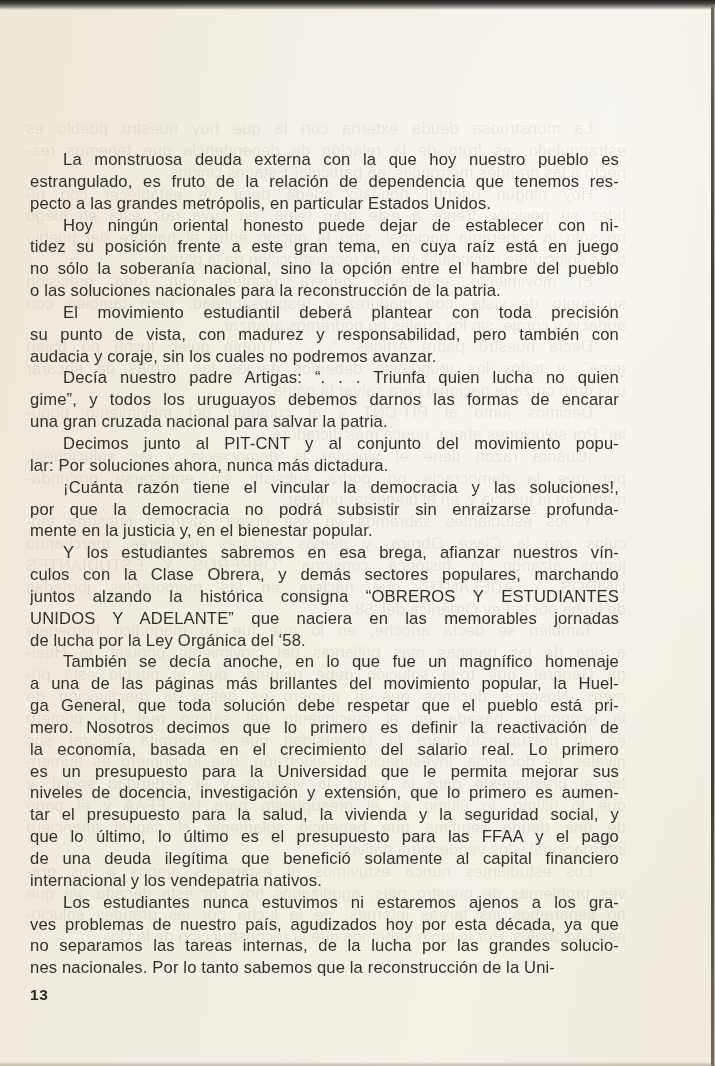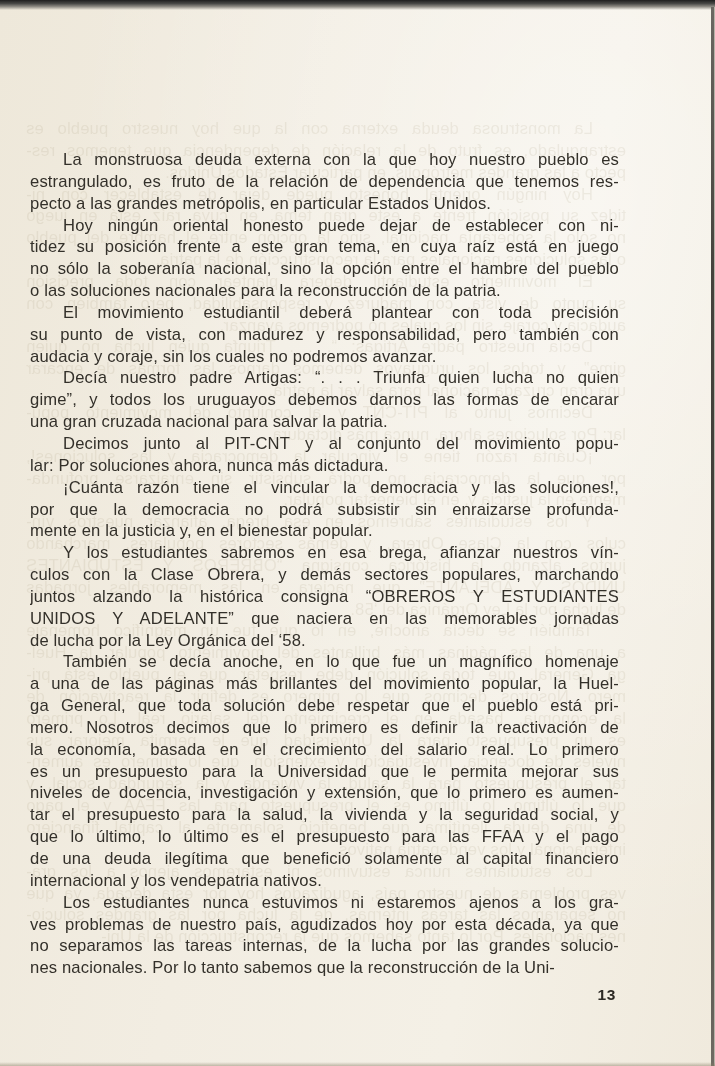--- a/index.html
+++ b/index.html
@@ -63,21 +63,21 @@
   }
   .line.last {
     text-align-last: left;
   }
   .line.first {
     padding-left: 33px;
   }
 
   .page-number {
     position: absolute; left: 30px; top: 986px; width: 586px;
-    text-align: right;
+    text-align: left;
     font-size: 15.5px;
     font-weight: 700;
     letter-spacing: 0.6px;
     color: #2d2a25;
   }
 </style>
 </head>
 <body>
 
 <div class="page">

